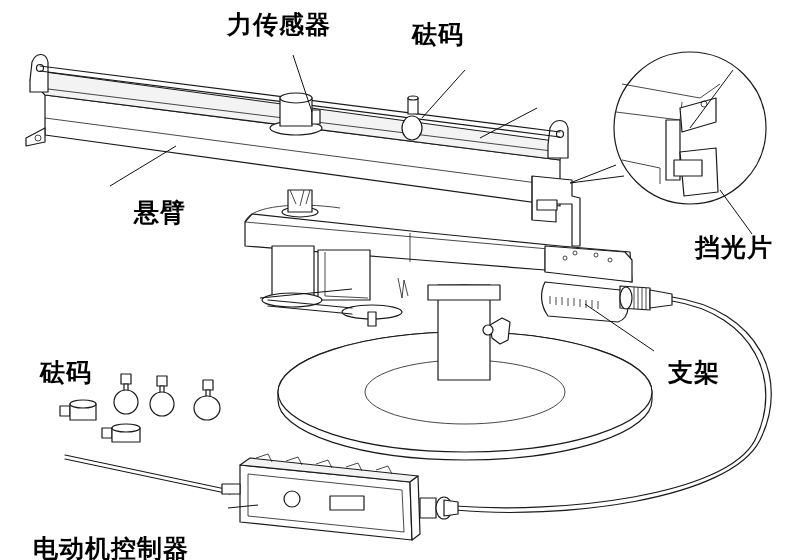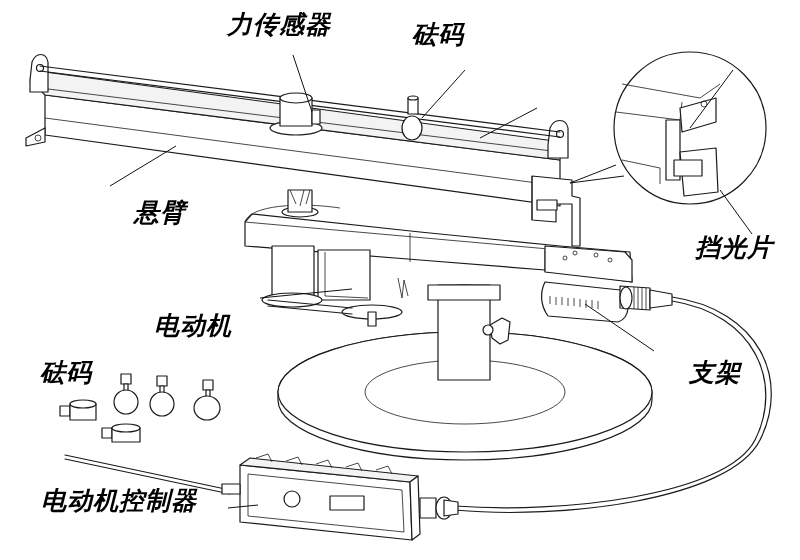--- a/index.html
+++ b/index.html
@@ -1,18 +1,18 @@
 <!DOCTYPE html>
 <html><head>
 <meta charset="utf-8">
 <style>
   html, body { margin: 0; padding: 0; background: #ffffff; }
   body { width: 800px; height: 560px; position: relative; overflow: hidden;
          font-family: "DejaVu Serif", "Liberation Serif", serif; }
-  #stage { position: absolute; left: 0; top: 0; width: 800px; height: 404px; font-style: italic; }
+  #stage { position: absolute; left: 0; top: 0; width: 800px; height: 404px; }
   .ln { fill: none; stroke: #1a1a1a; stroke-width: 1.2; stroke-linejoin: round; stroke-linecap: round; }
   .thin { fill: none; stroke: #1a1a1a; stroke-width: 0.8; }
   .fillw { fill: #ffffff; stroke: #1a1a1a; stroke-width: 1.2; stroke-linejoin: round; }
   .fillg { fill: #f3f3f3; stroke: #1a1a1a; stroke-width: 1.1; stroke-linejoin: round; }
   .leader { stroke: #111; stroke-width: 1; fill: none; }
   .label { position: absolute; font-size: 25px; font-weight: bold; color: #000;
            letter-spacing: 1px; white-space: nowrap; line-height: 1; }
 </style>
 </head>
 <body>
@@ -217,17 +217,16 @@
     <path class="leader" d="M654 351 L585 304"></path>
     <path class="leader" d="M228 508 L258 505"></path>
   </g>
 </svg>
 
 
 <div class="label" style="left:227px; top:12px;">力传感器</div>
 <div class="label" style="left:412px; top:22px;">砝码</div>
 <div class="label" style="left:90px; top:200px;margin-left:44px;">悬臂</div>
 <div class="label" style="left:695px; top:235px;">挡光片</div>
-<div class="label" style="left:154px; top:313px;">电动机</div>
 <div class="label" style="left:40px; top:360px;">砝码</div>
-<div class="label" style="left:668px; top:360px;margin-left:21px;">支架</div>
-<div class="label" style="left:33px; top:488px;margin-left:8px;">电动机控制器</div>
+<div class="label" style="left:668px; top:360px;">支架</div>
+<div class="label" style="left:33px; top:536px;">电动机控制器</div>
 </div>
 
 </body></html>

